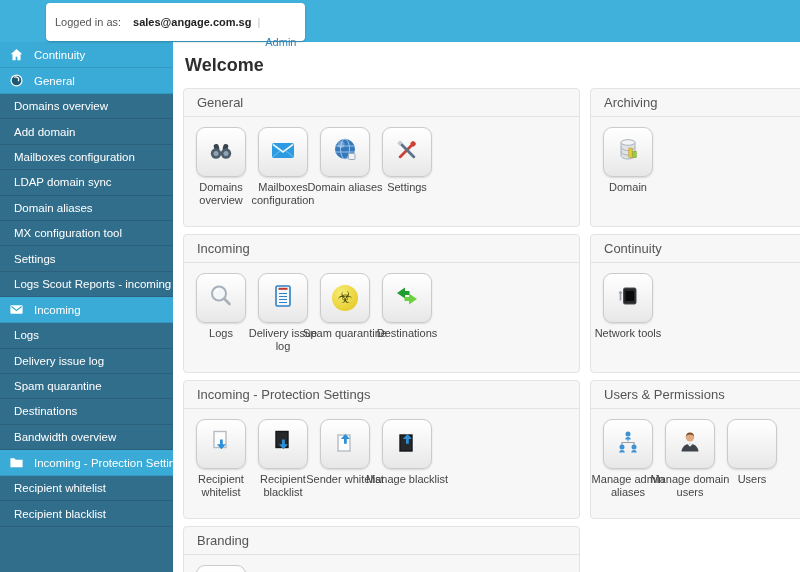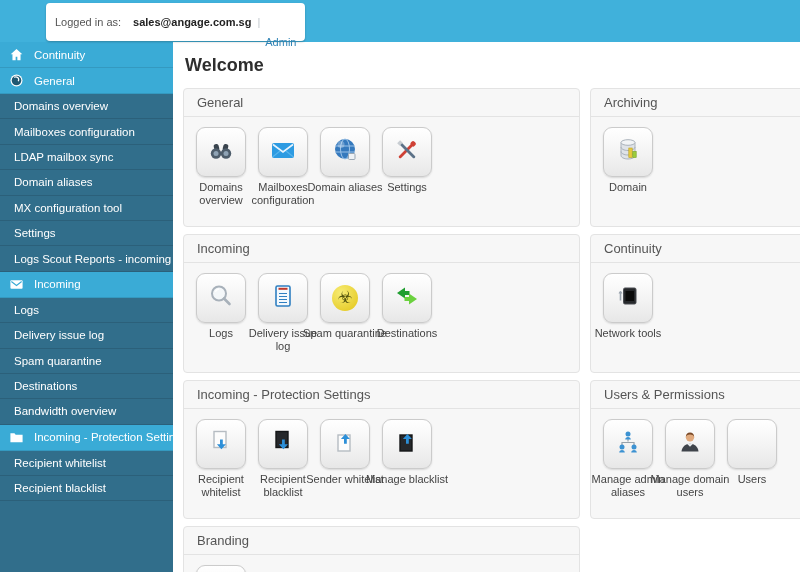--- a/index.html
+++ b/index.html
@@ -92,24 +92,27 @@
             <circle cx="8" cy="8" r="5.1" fill="#1f5872"></circle>
             <path d="M5.3 4.6c3-1.6 6.2.9 4.6 4.2" stroke="#fff" stroke-width="1.3" fill="none"></path>
           </svg>
       </span>
       <span>General</span>
     </li>
     <li class="sub">
         <span>Domains overview</span>
       </li>
     <li class="sub">
+        <span>Add domain</span>
+      </li>
+    <li class="sub">
         <span>Mailboxes configuration</span>
       </li>
     <li class="sub">
-        <span>LDAP mailbox sync</span>
+        <span>LDAP domain sync</span>
       </li>
     <li class="sub">
         <span>Domain aliases</span>
       </li>
     <li class="sub">
         <span>MX configuration tool</span>
       </li>
     <li class="sub">
         <span>Settings</span>
       </li>

